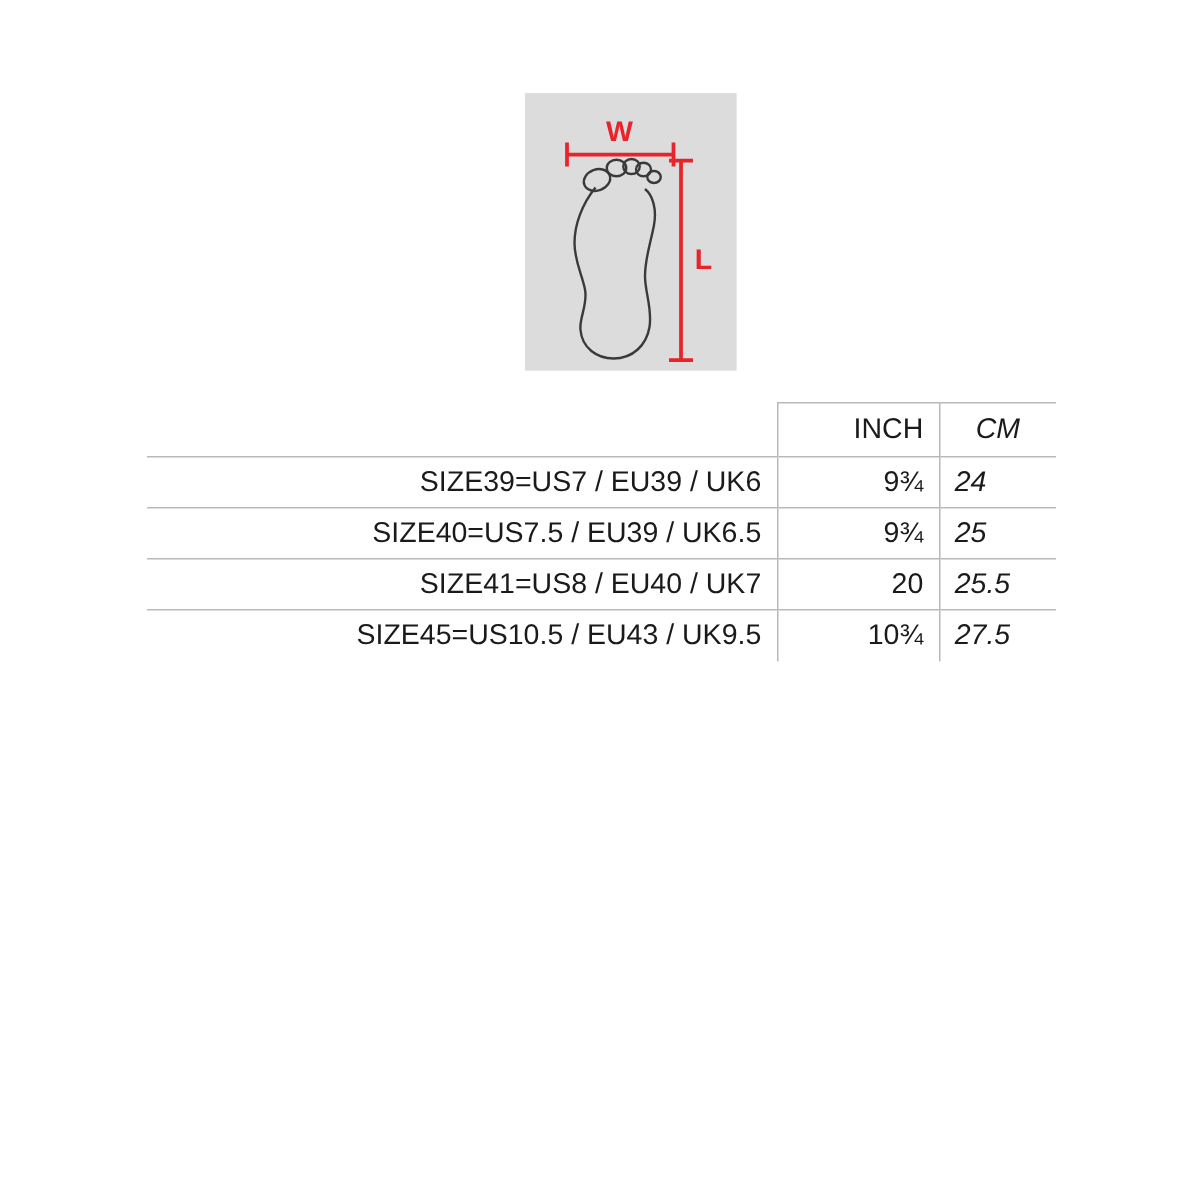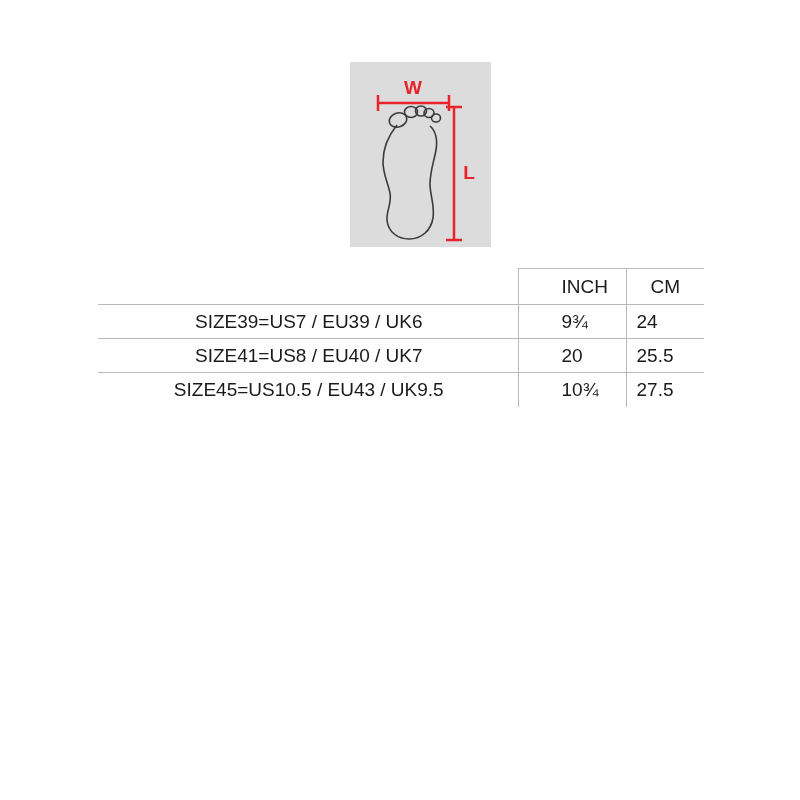--- a/index.html
+++ b/index.html
@@ -49,30 +49,31 @@
     border: 1px solid #b9b9b9;
     height: 34px;
     font-weight: normal;
     font-size: 19px;
     color: #1a1a1a;
     padding: 0 10px;
     box-sizing: border-box;
   }
   table.size-table .col-desc {
     width: 420px;
-    text-align: center;
+    text-align: right;
     padding-left: 12px;
   }
   table.size-table .col-inch {
     width: 108px;
-    text-align: left;
+    text-align: right;
     padding-left: 43px;
   }
   table.size-table .col-cm {
     width: 78px;
+    font-style: italic;
   }
   table.size-table thead td {
     height: 36px;
     font-size: 19px;
     text-align: center;
   }
   table.size-table thead td.col-desc {
     border-left: none;
     border-top: none;
     border-right: none;
@@ -143,20 +144,25 @@
           <td class="col-cm">CM</td>
         </tr>
       </thead>
       <tbody id="table-body">
           <tr>
             <td class="col-desc">SIZE39=US7 / EU39 / UK6</td>
             <td class="col-inch">9¾</td>
             <td class="col-cm">24</td>
           </tr>
           <tr>
+            <td class="col-desc">SIZE40=US7.5 / EU39 / UK6.5</td>
+            <td class="col-inch">9¾</td>
+            <td class="col-cm">25</td>
+          </tr>
+          <tr>
             <td class="col-desc">SIZE41=US8 / EU40 / UK7</td>
             <td class="col-inch">20</td>
             <td class="col-cm">25.5</td>
           </tr>
           <tr>
             <td class="col-desc">SIZE45=US10.5 / EU43 / UK9.5</td>
             <td class="col-inch">10¾</td>
             <td class="col-cm">27.5</td>
           </tr>
         </tbody>

